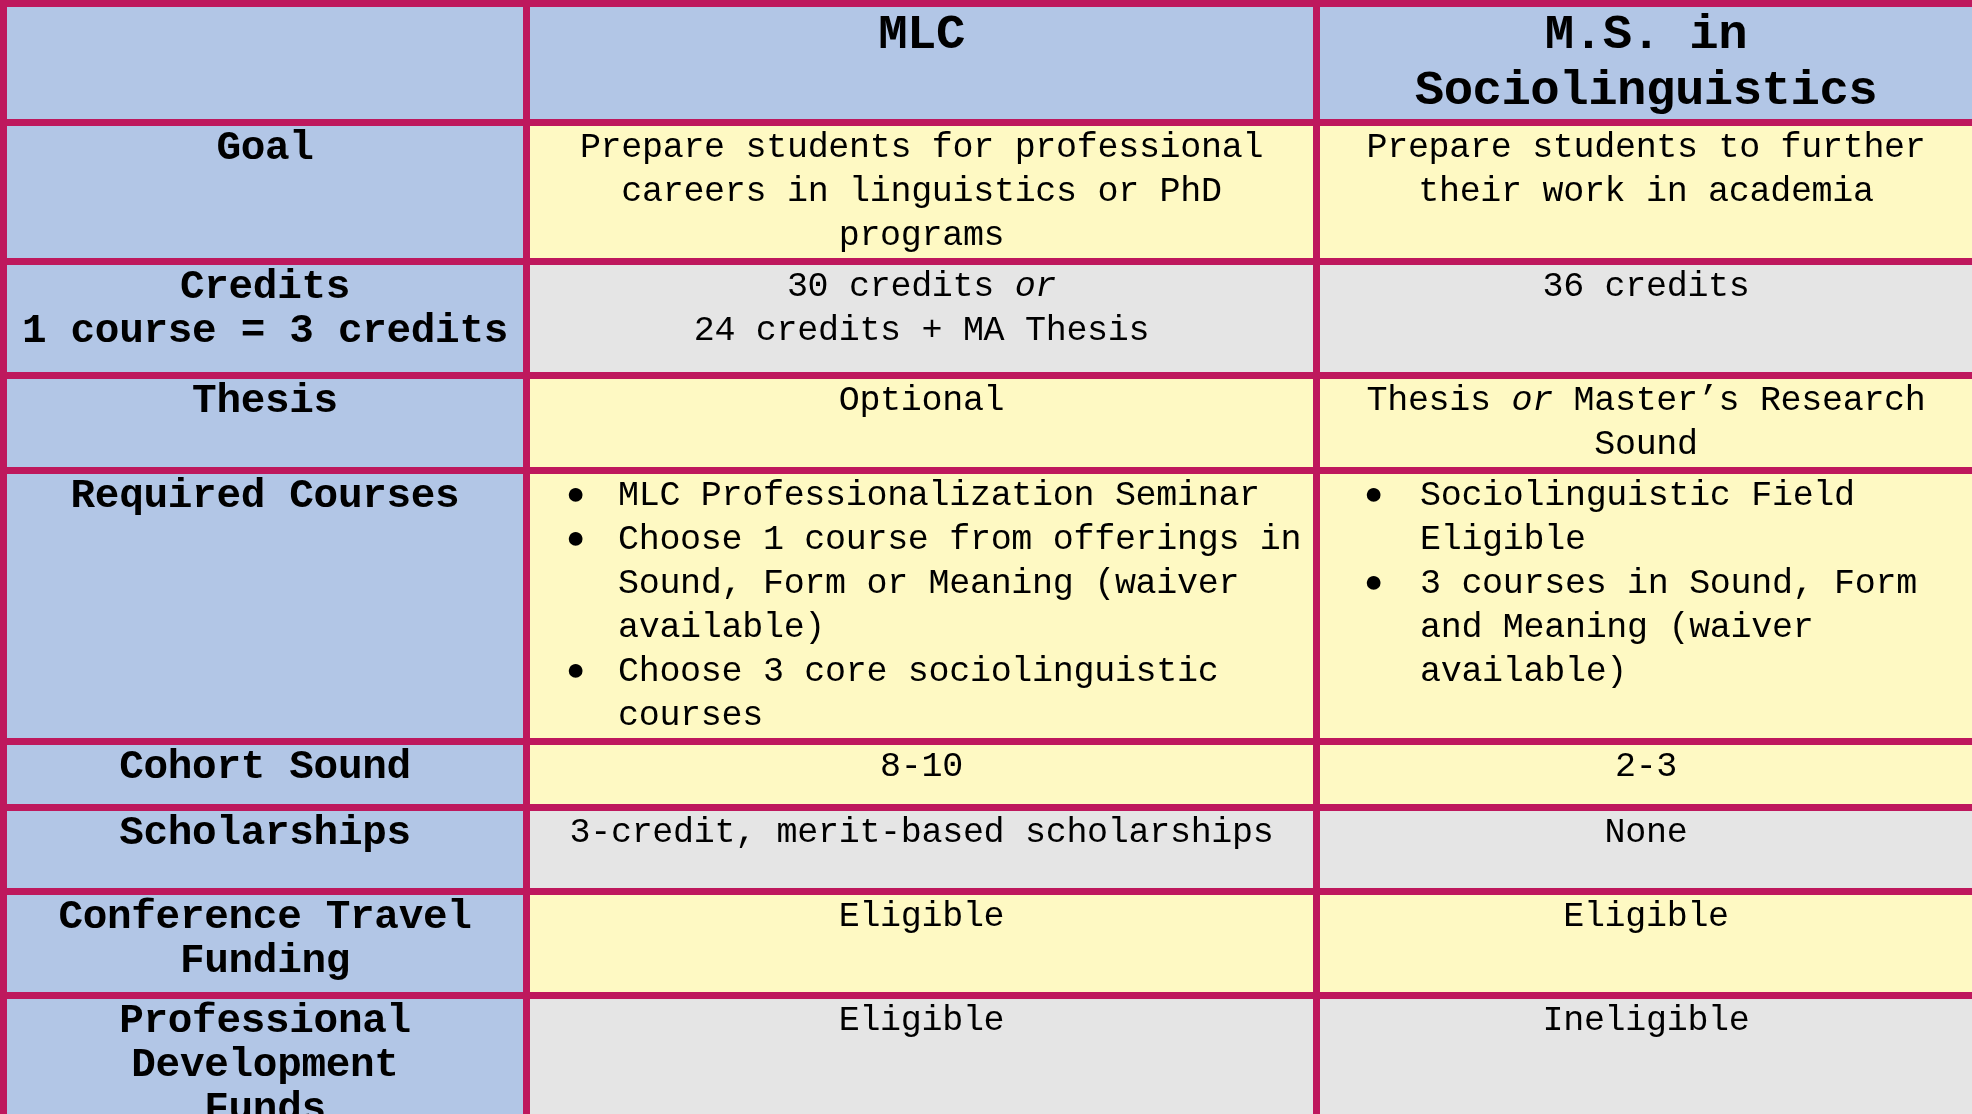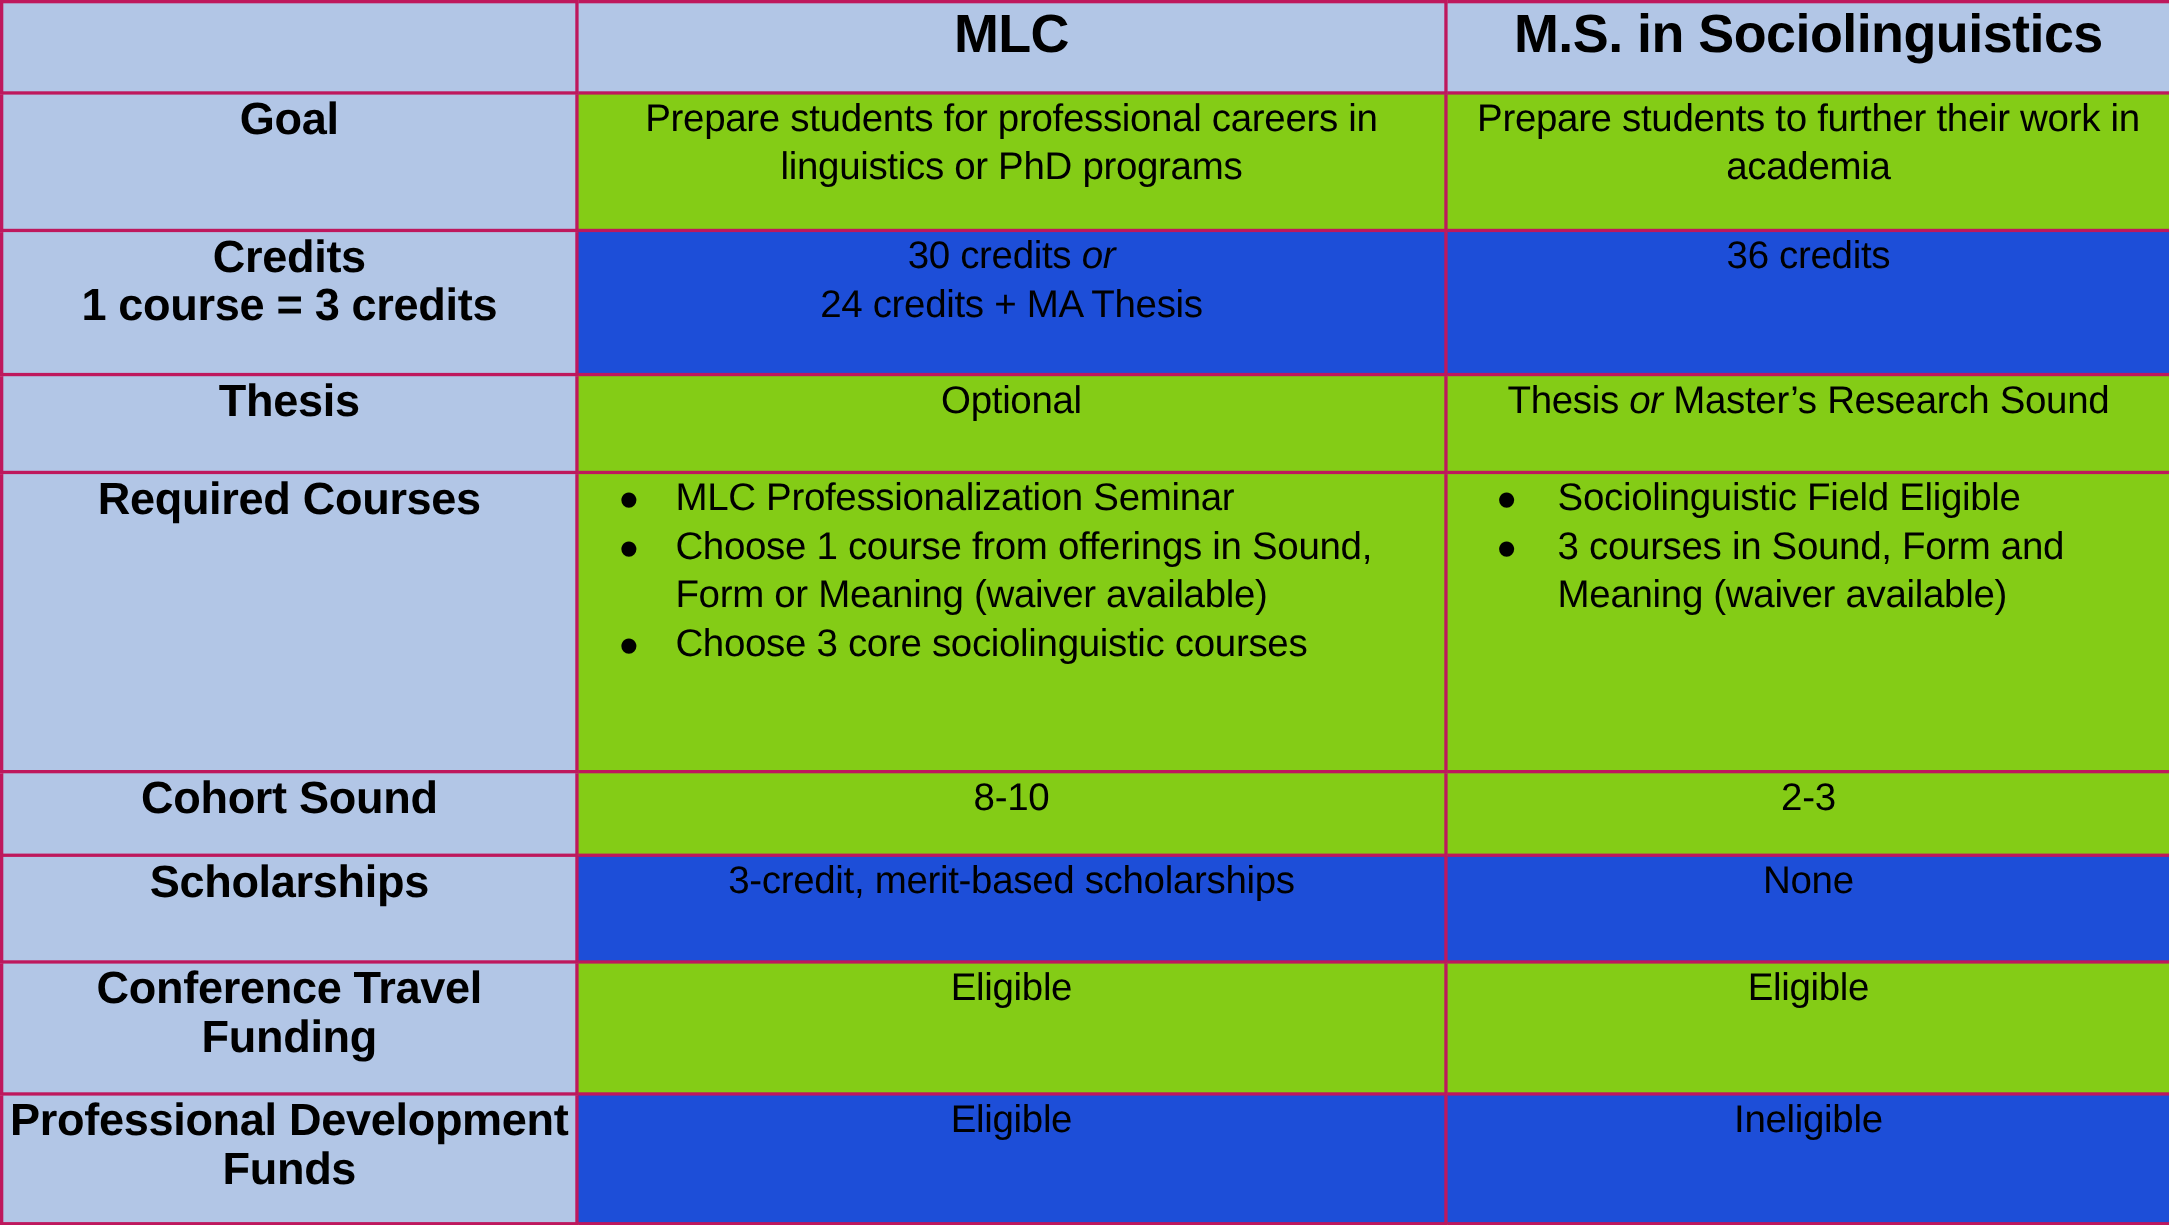--- a/index.html
+++ b/index.html
@@ -1,27 +1,27 @@
 <!DOCTYPE html>
 <html><head>
   <meta charset="utf-8">
   <style>
     html, body { margin: 0; padding: 0; background: #ffffff; }
     body { width: 1972px; height: 1114px; overflow: hidden; font-family: "Liberation Sans", sans-serif; color: #000; }
     table.cmp { border-collapse: collapse; width: 1972px; height: 1114px; table-layout: fixed; }
-    table.cmp td, table.cmp th { border: 3px solid #be185d; padding: 0; vertical-align: top; text-align: center; }
+    table.cmp td, table.cmp th { border: 7px solid #be185d; padding: 0; vertical-align: top; text-align: center; font-family: Liberation Mono, monospace; }
     col.c1 { width: 523px; }
     col.c2 { width: 790px; }
     col.c3 { width: 659px; }
     th { background: #b2c6e6; font-size: 49px; font-weight: bold; vertical-align: middle; letter-spacing: -0.5px; }
     tr.hdr { height: 72px; }
     th.corner { background: #b2c6e6; }
     td.label { background: #b2c6e6; font-weight: bold; font-size: 41px; line-height: 44px; padding-top: 6px; letter-spacing: -0.3px; }
-    tr.light td.val { background: #84cc16; }
-    tr.dark td.val { background: #1d4ed8; }
+    tr.light td.val { background: #fef9c3; }
+    tr.dark td.val { background: #e5e5e5; }
     td.val { font-size: 35px; line-height: 44px; padding-top: 6px; letter-spacing: -0.3px; }
     td.val .it { font-style: italic; }
     ul.blist { list-style: none; margin: 0; padding: 0; text-align: left; }
     ul.blist li { position: relative; font-size: 35px; line-height: 44px; }
     td.val.mlc-list ul.blist li { padding-left: 88px; padding-right: 10px; }
     td.val.ms-list ul.blist li { padding-left: 100px; padding-right: 10px; }
     ul.blist li .bullet { position: absolute; top: 0; font-size: 32px; }
     td.val.mlc-list ul.blist li .bullet { left: 36px; }
     td.val.ms-list ul.blist li .bullet { left: 44px; }
     tr.r-goal { height: 108px; }

